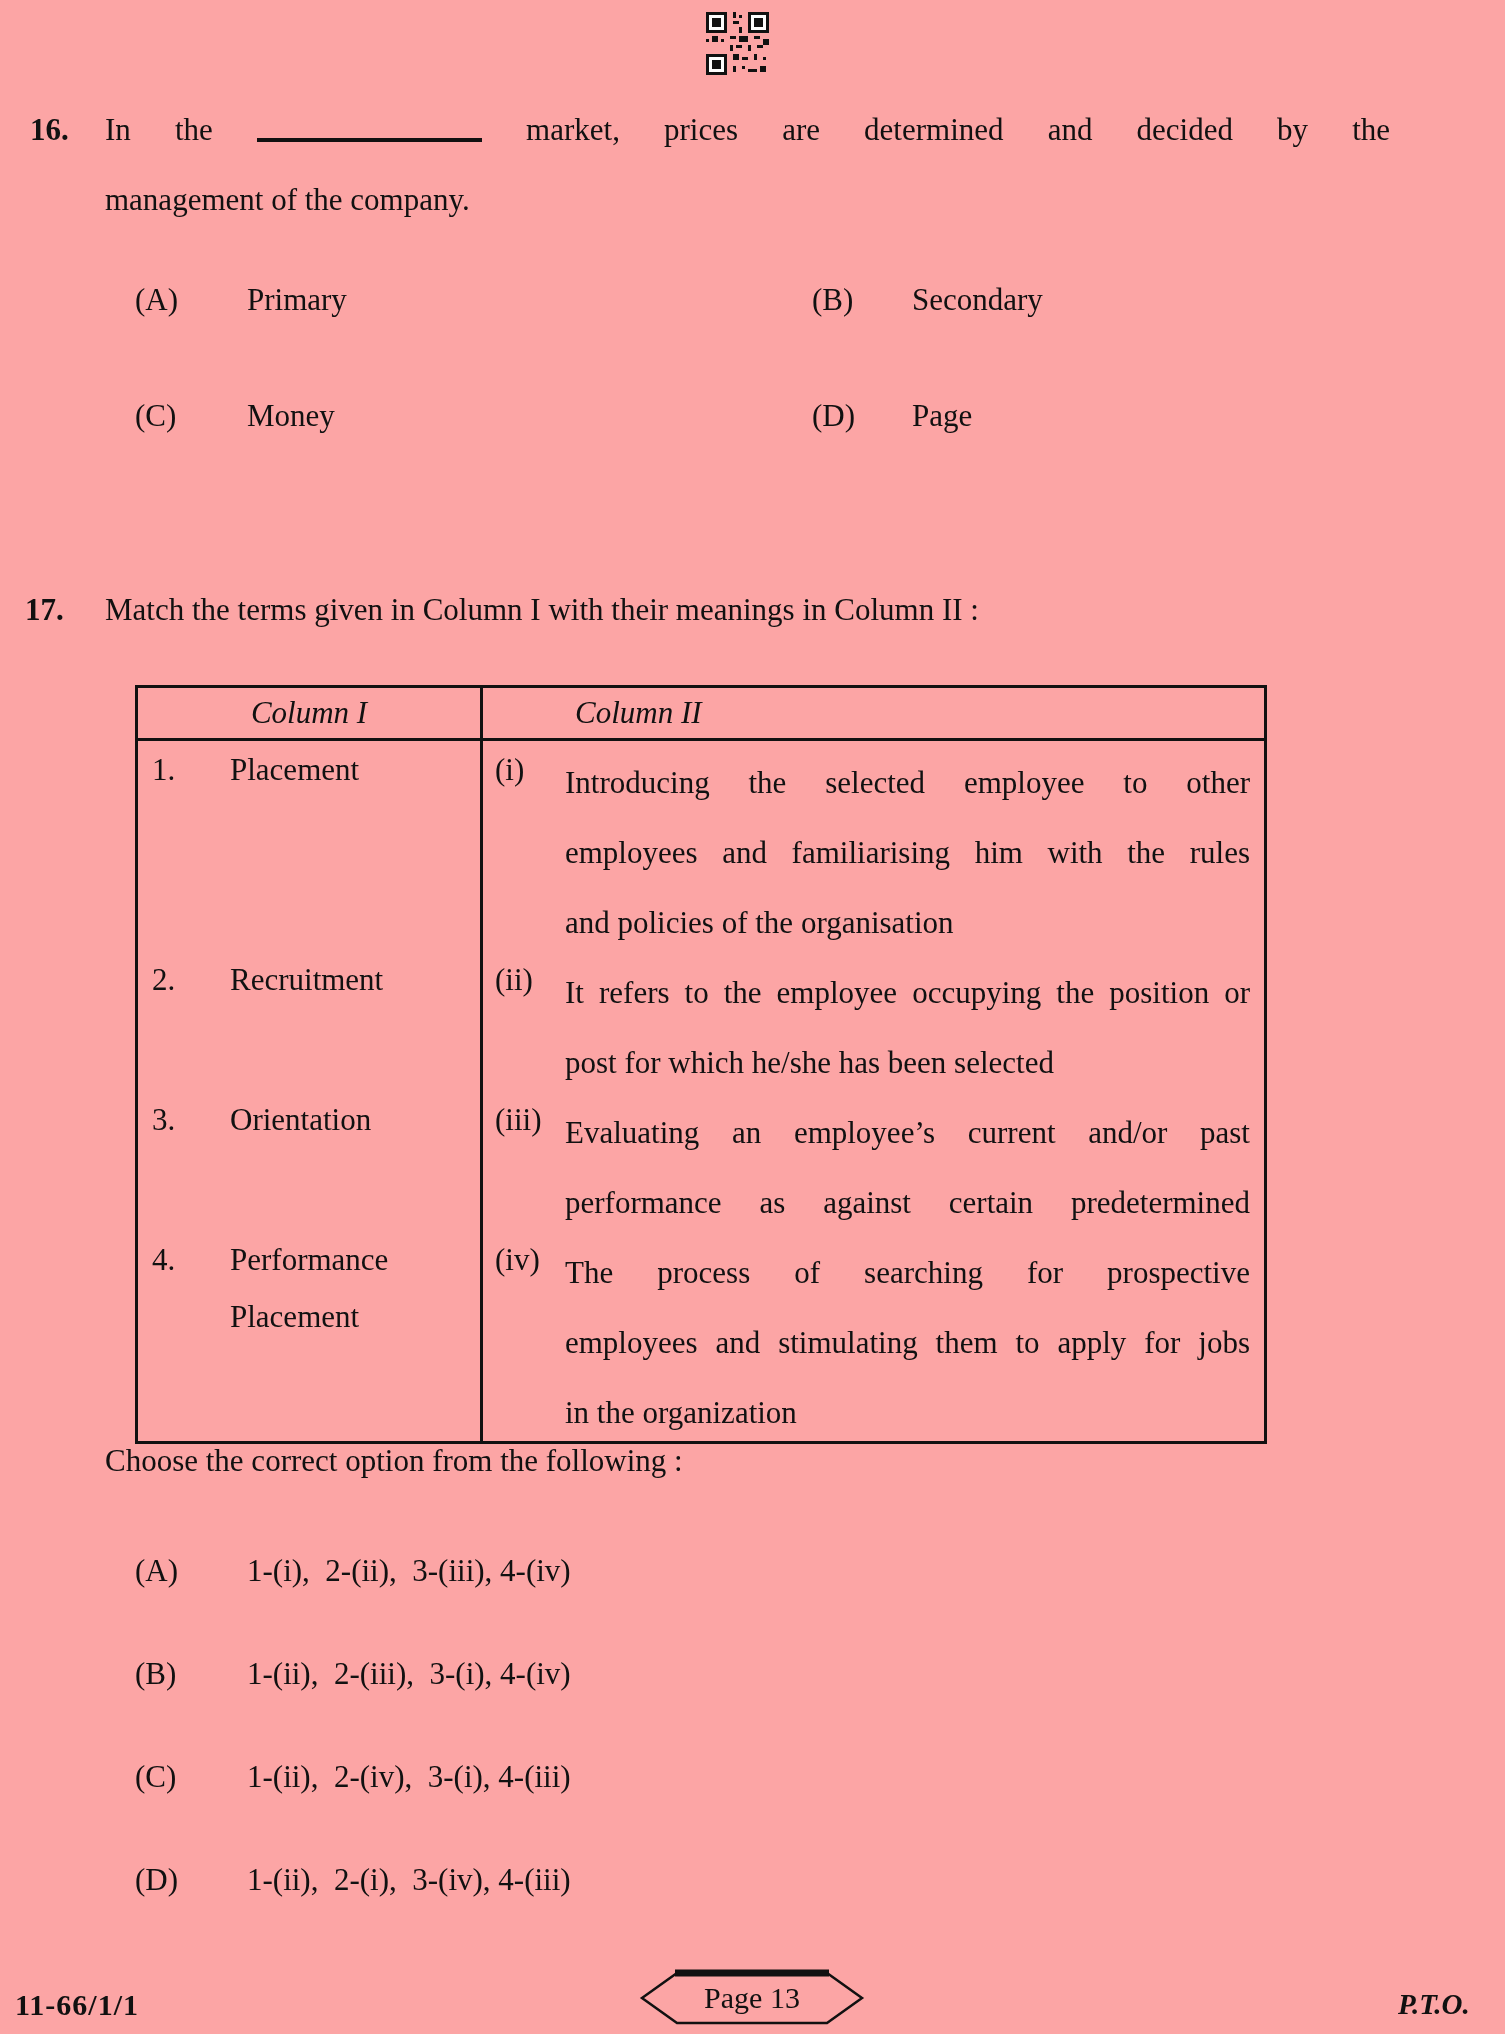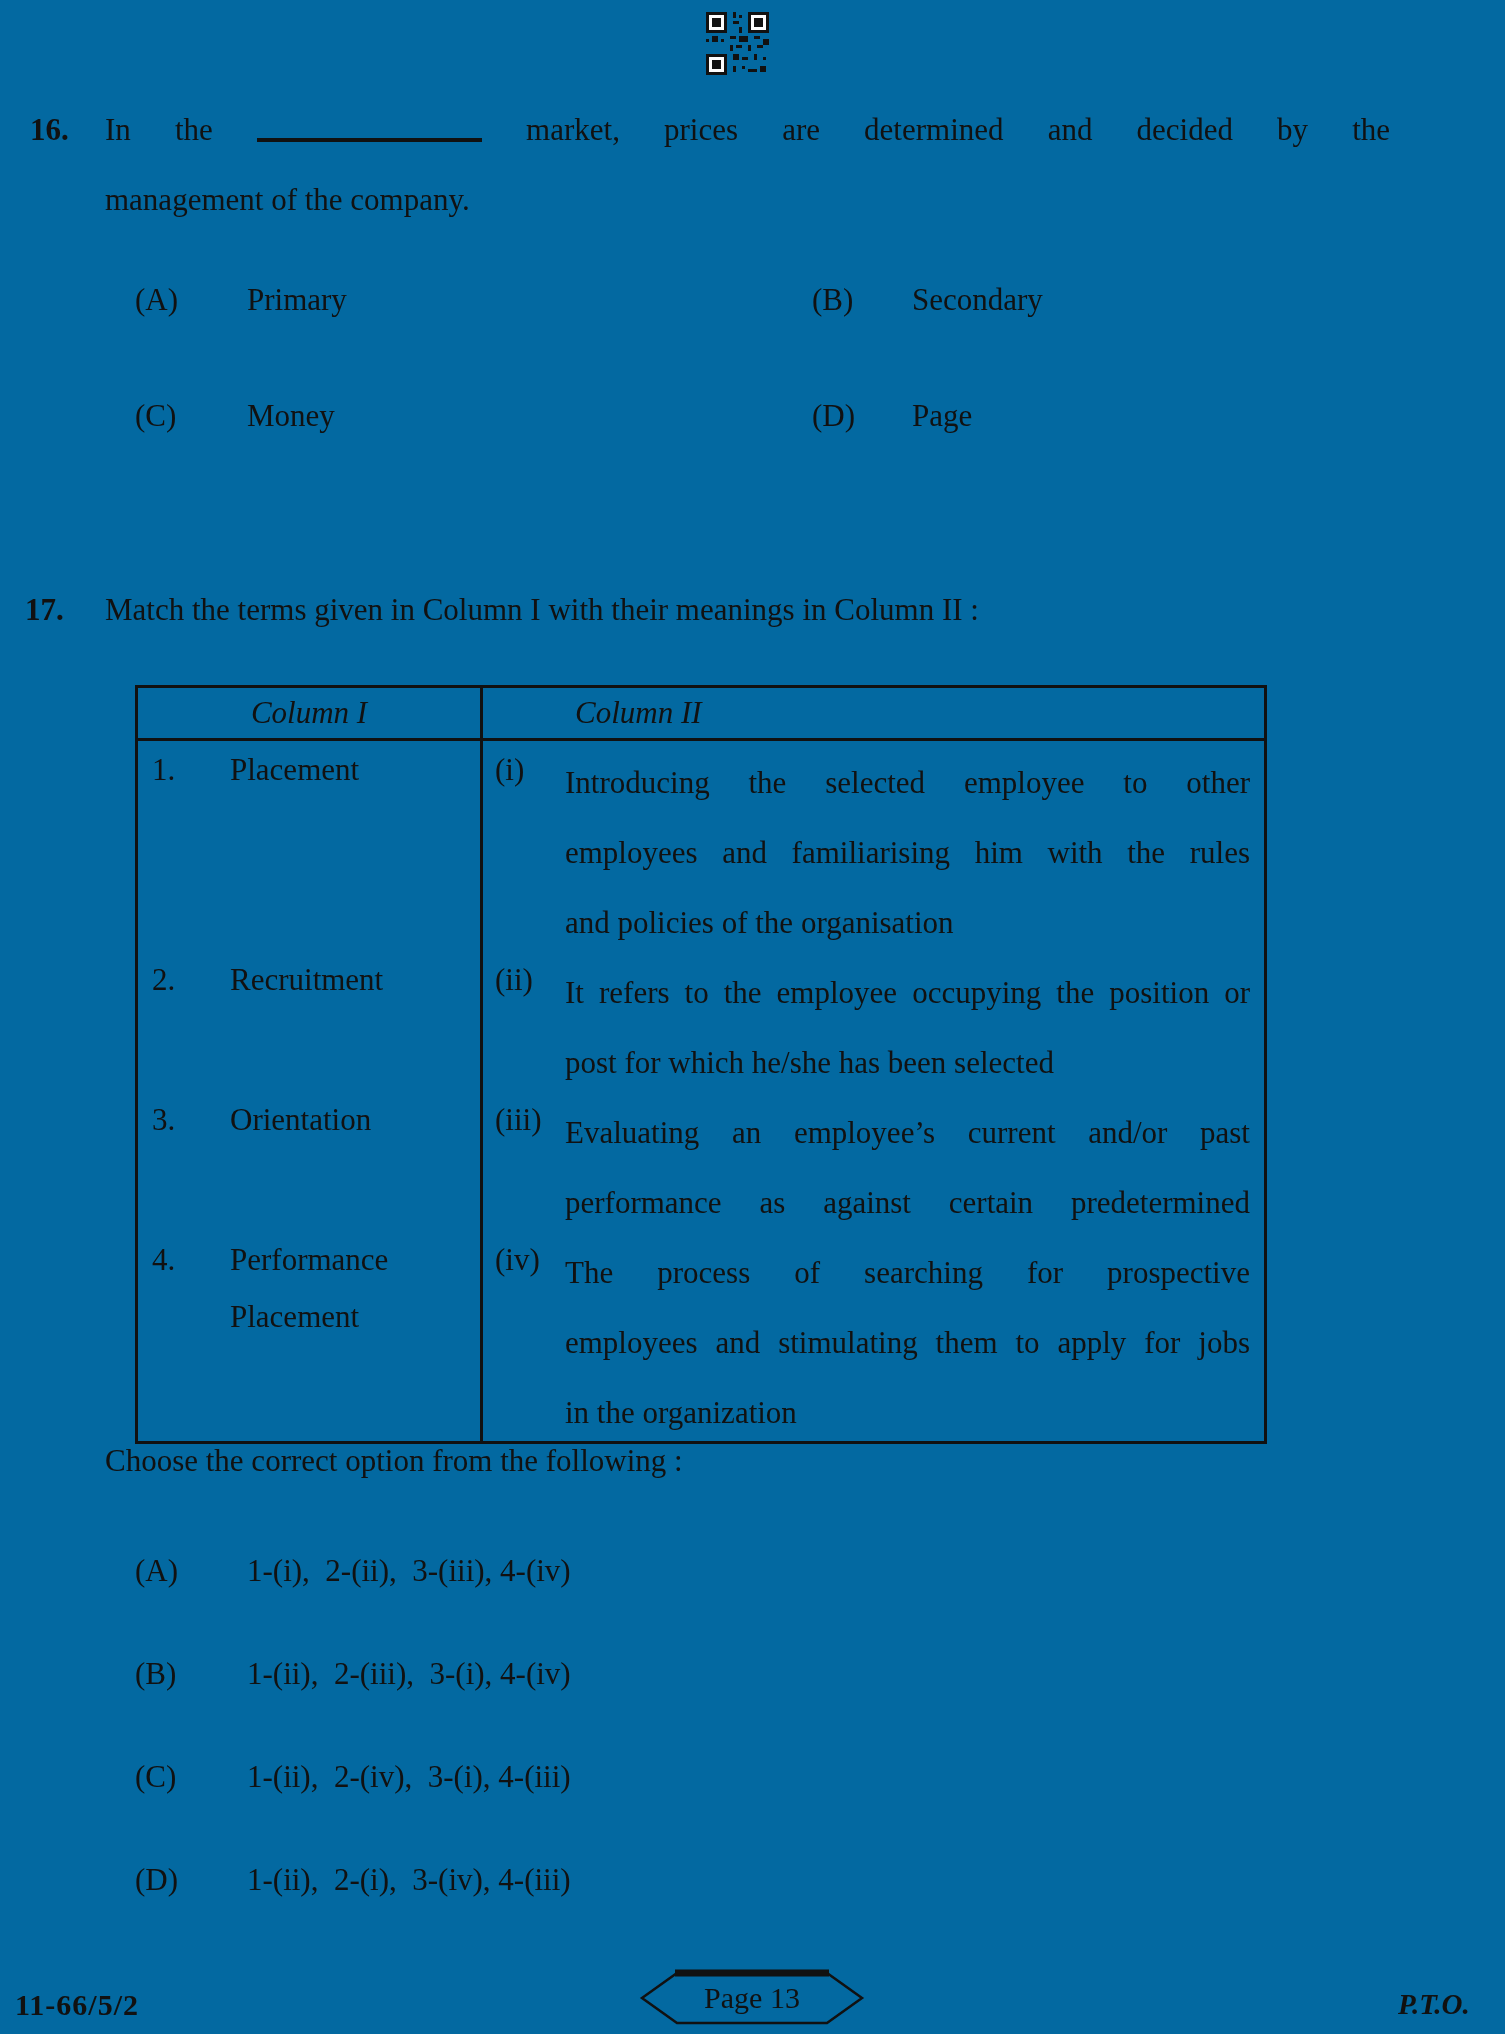--- a/index.html
+++ b/index.html
@@ -1,19 +1,19 @@
 <!DOCTYPE html>
 <html><head>
 <meta charset="utf-8">
 <style>
   html,body { margin:0; padding:0; background:#ffffff; }
   .page {
     position:relative;
     width:1505px; height:2034px;
-    background:#0369a1;
+    background:#fca5a5;
     color:#111111;
     font-family:"Liberation Serif", serif;
     overflow:hidden;
   }
 
   
   .qr { position:absolute; left:706px; top:12px; width:63px; height:63px; }
 
   
   .qrow { position:absolute; display:flex; font-size:31px; }
@@ -226,21 +226,21 @@
     <div class="q17-option">
       <span class="olabel">(C)</span>
       <span class="ovalue">1-(ii),  2-(iv),  3-(i), 4-(iii)</span>
     </div>
     <div class="q17-option">
       <span class="olabel">(D)</span>
       <span class="ovalue">1-(ii),  2-(i),  3-(iv), 4-(iii)</span>
     </div>
   </div>
 
-  <div class="paper-code">11-66/5/2</div>
+  <div class="paper-code">11-66/1/1</div>
 
   <div class="page-badge">
     <svg width="230" height="60" viewBox="0 0 230 60" xmlns="http://www.w3.org/2000/svg">
       <polygon points="5,30 40,5 190,5 225,30 190,55 40,55" fill="none" stroke="#111" stroke-width="2.5"></polygon>
       <line x1="38" y1="5" x2="192" y2="5" stroke="#111" stroke-width="7"></line>
     </svg>
     <span class="badge-text">Page 13</span>
   </div>
 
   <div class="pto">P.T.O.</div>

